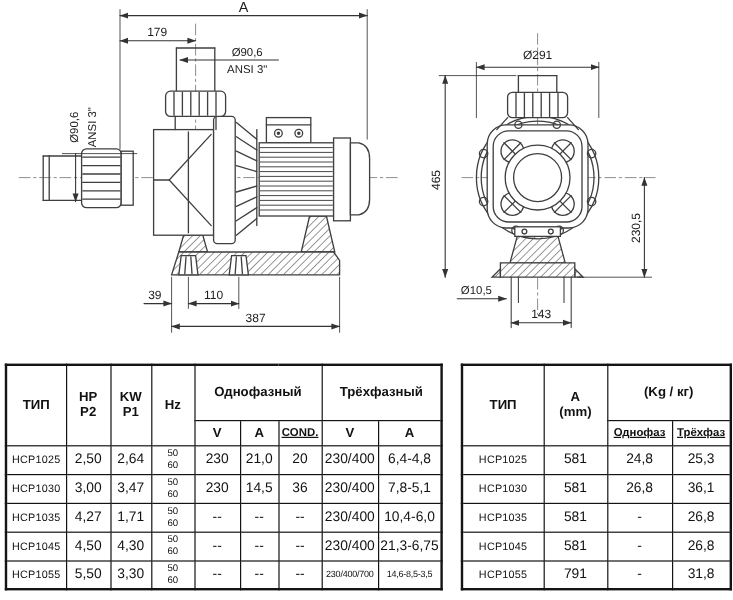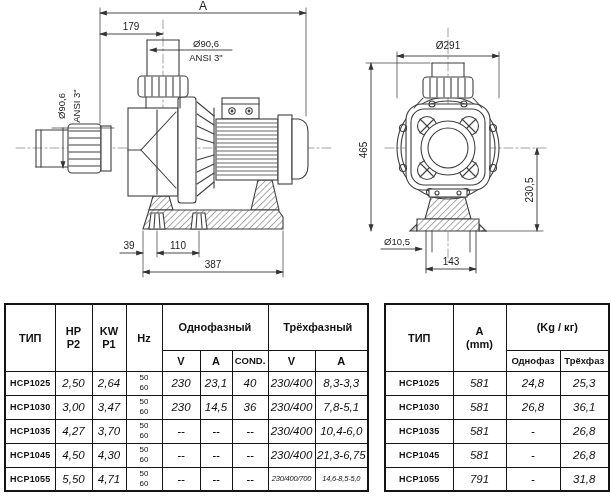--- a/index.html
+++ b/index.html
@@ -10,24 +10,24 @@
   .dimtxt{font-size:10px;}
   .dimtxt-sm{font-size:9.5px;}
   .dimtxt-lg{font-size:12px;}
 
   table.tbl{position:absolute;border-collapse:collapse;table-layout:fixed;background:#fff;
             border:2.5px solid #141414;}
   .tbl th,.tbl td{border:1.6px solid #141414;text-align:center;vertical-align:middle;
                   padding:0;overflow:hidden;}
   .tbl thead tr.h1 th{height:25px;}
   .hdr{font-size:11px;font-weight:bold;}
-  .hdr-sm{font-size:9.5px;font-weight:bold;}
+  .hdr-sm{font-size:9.5px;font-weight:bold;text-decoration:underline;}
   .pre{white-space:pre-line;line-height:1.15;}
-  .type{font-size:9px;font-weight:bold;letter-spacing:.2px;}
-  .num{font-size:11.5px;font-weight:normal;font-style:italic;}
+  .type{font-size:9px;font-weight:normal;letter-spacing:.2px;}
+  .num{font-size:11.5px;font-weight:normal;}
   .hz{font-size:8px;line-height:1.2;white-space:pre-line;}
   .tiny{font-size:7.5px;letter-spacing:-0.2px;}
   #spec-table{left:4px;top:303px;width:363px;height:189px;}
   #weight-table{left:384px;top:303px;width:224px;height:189px;}
   #spec-table tbody tr{height:24px;}
   #weight-table tbody tr{height:24px;}
 </style>
 </head>
 <body>
 
@@ -289,41 +289,41 @@
     </tr>
   </thead>
   <tbody>
     <tr>
       <td class="type">HCP1025</td>
       <td class="num">2,50</td>
       <td class="num">2,64</td>
       <td class="hz">50
 60</td>
       <td class="num">230</td>
-      <td class="num">23,1</td>
-      <td class="num">40</td>
+      <td class="num">21,0</td>
+      <td class="num">20</td>
       <td class="num">230/400</td>
-      <td class="num">8,3-3,3</td>
+      <td class="num">6,4-4,8</td>
     </tr>
     <tr>
       <td class="type">HCP1030</td>
       <td class="num">3,00</td>
       <td class="num">3,47</td>
       <td class="hz">50
 60</td>
       <td class="num">230</td>
       <td class="num">14,5</td>
       <td class="num">36</td>
       <td class="num">230/400</td>
       <td class="num">7,8-5,1</td>
     </tr>
     <tr>
       <td class="type">HCP1035</td>
       <td class="num">4,27</td>
-      <td class="num">3,70</td>
+      <td class="num">1,71</td>
       <td class="hz">50
 60</td>
       <td class="num">--</td>
       <td class="num">--</td>
       <td class="num">--</td>
       <td class="num">230/400</td>
       <td class="num">10,4-6,0</td>
     </tr>
     <tr>
       <td class="type">HCP1045</td>
@@ -333,28 +333,28 @@
 60</td>
       <td class="num">--</td>
       <td class="num">--</td>
       <td class="num">--</td>
       <td class="num">230/400</td>
       <td class="num">21,3-6,75</td>
     </tr>
     <tr>
       <td class="type">HCP1055</td>
       <td class="num">5,50</td>
-      <td class="num">4,71</td>
+      <td class="num">3,30</td>
       <td class="hz">50
 60</td>
       <td class="num">--</td>
       <td class="num">--</td>
       <td class="num">--</td>
       <td class="num tiny">230/400/700</td>
-      <td class="num tiny">14,6-8,5-5,0</td>
+      <td class="num tiny">14,6-8,5-3,5</td>
     </tr>
   </tbody>
 </table>
 
 <table class="tbl" id="weight-table">
   <colgroup>
     <col style="width:68px">
         <col style="width:53px">
         <col style="width:54px">
         <col style="width:49px">

